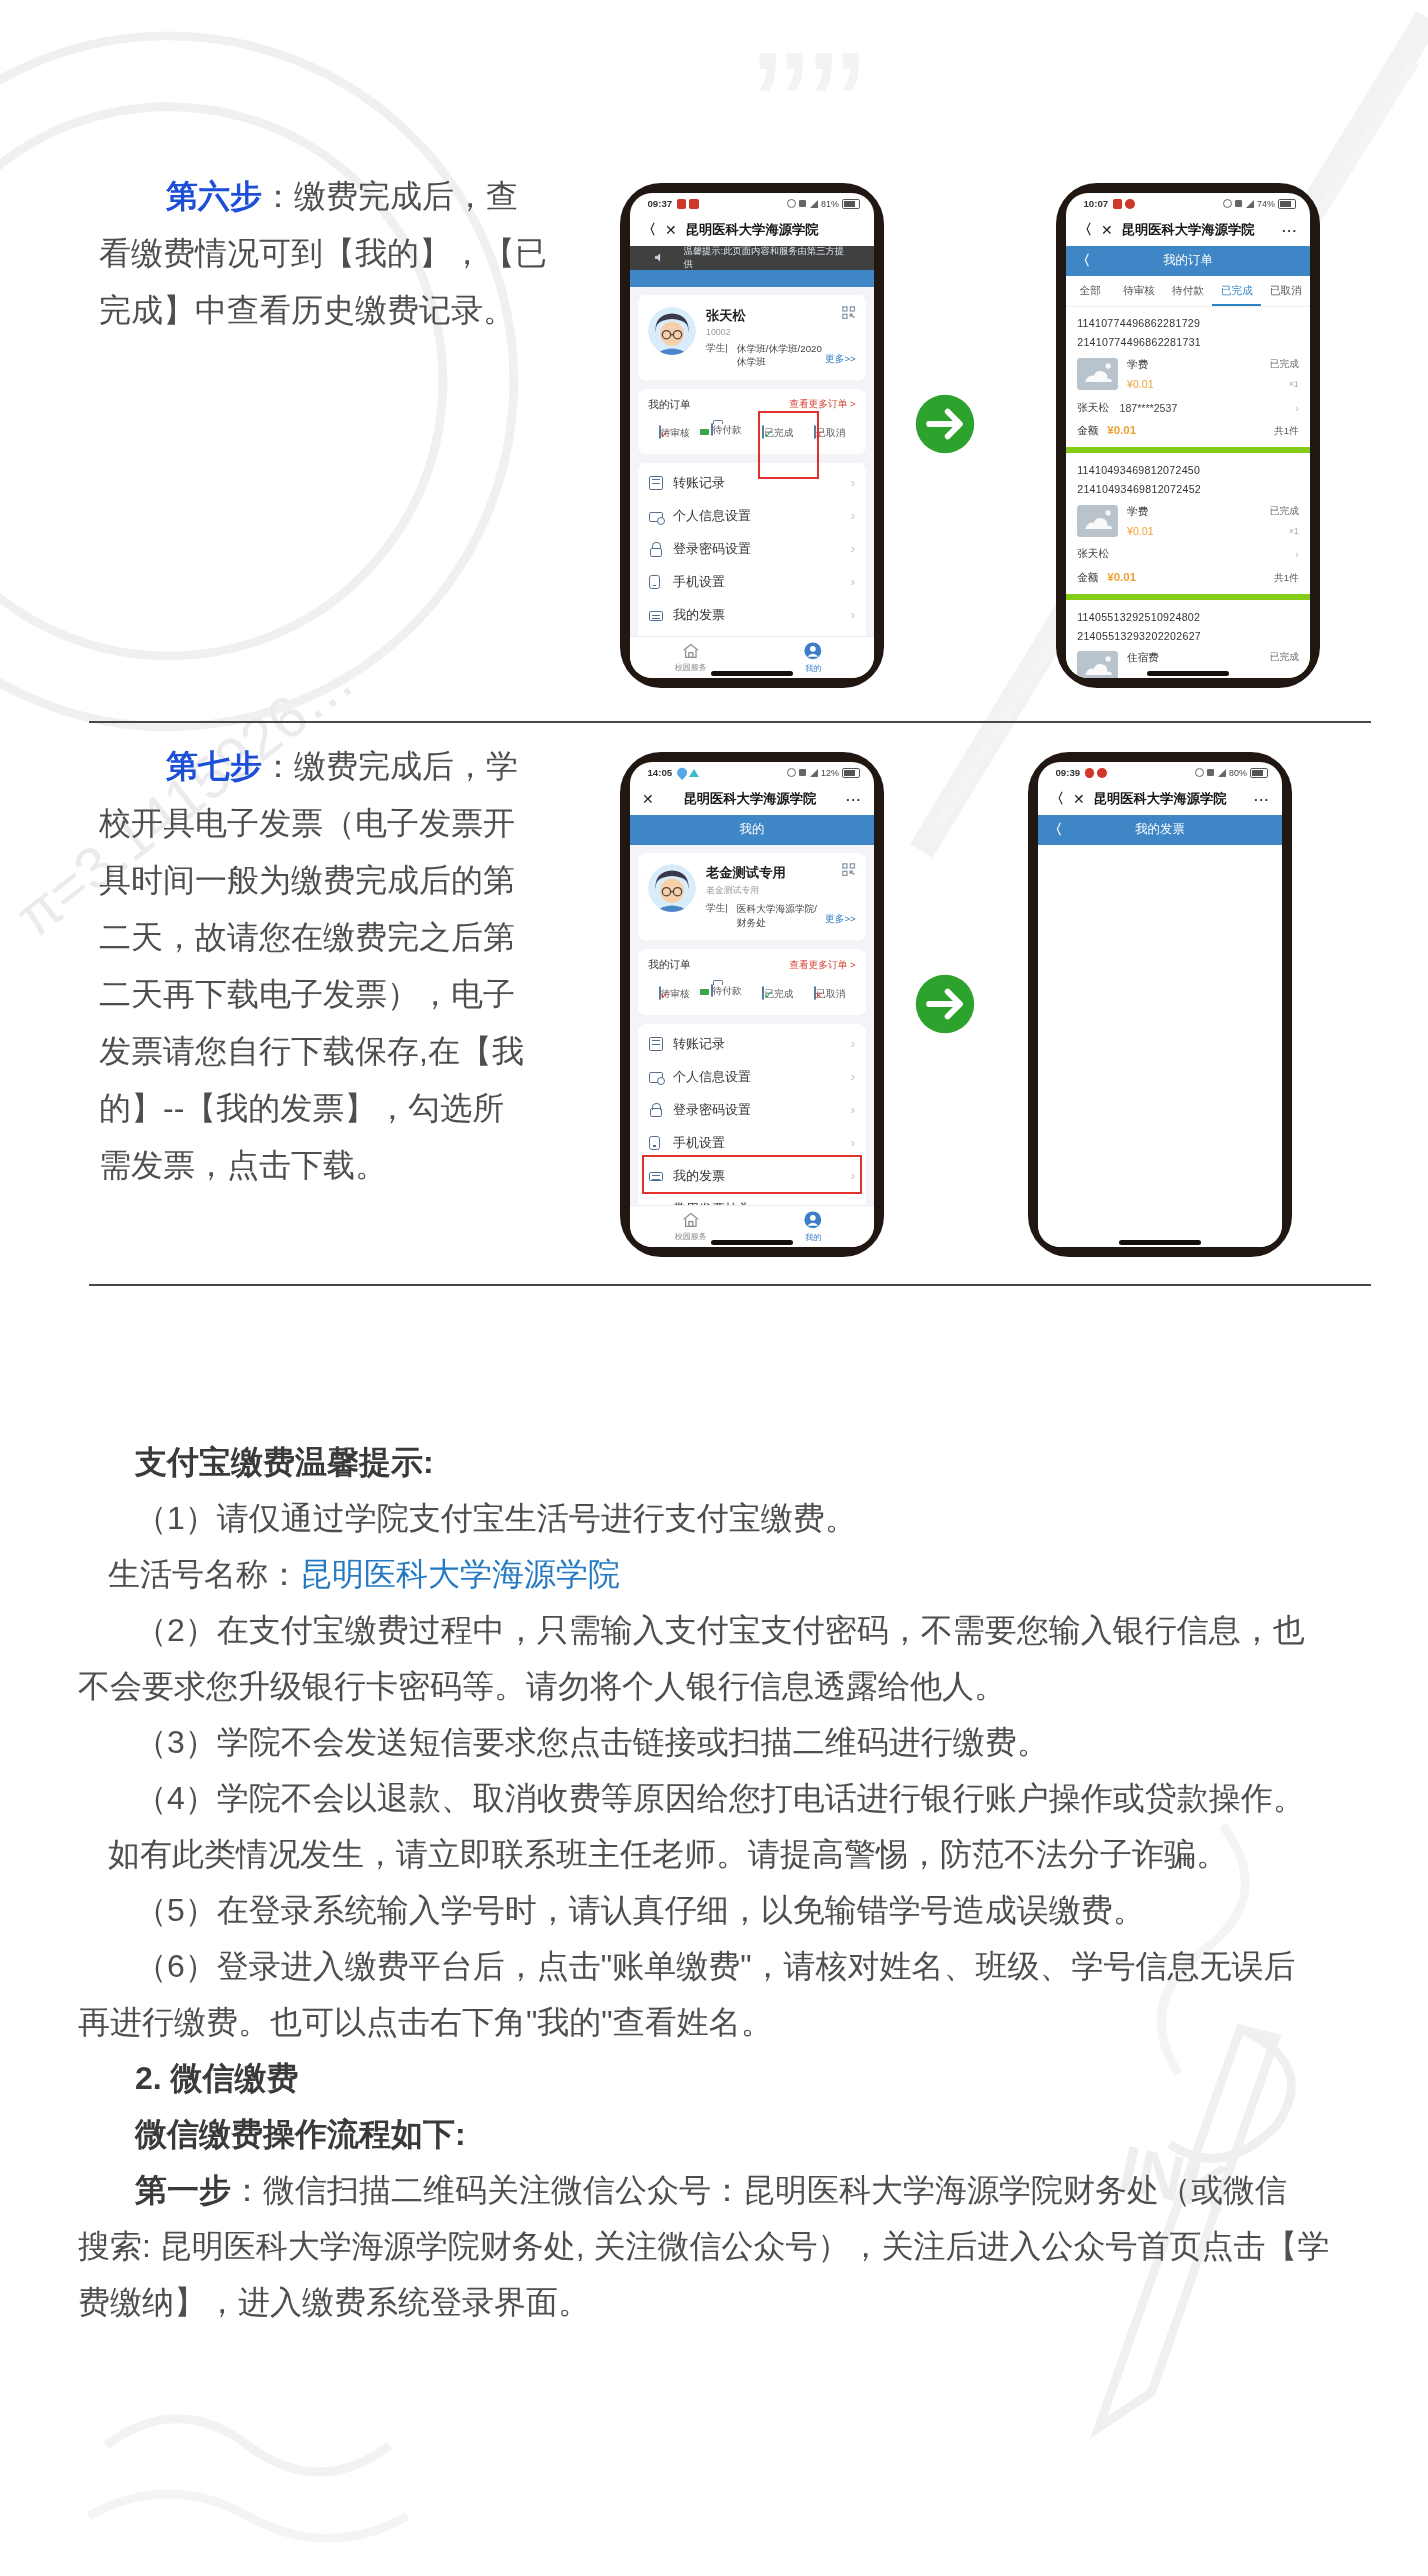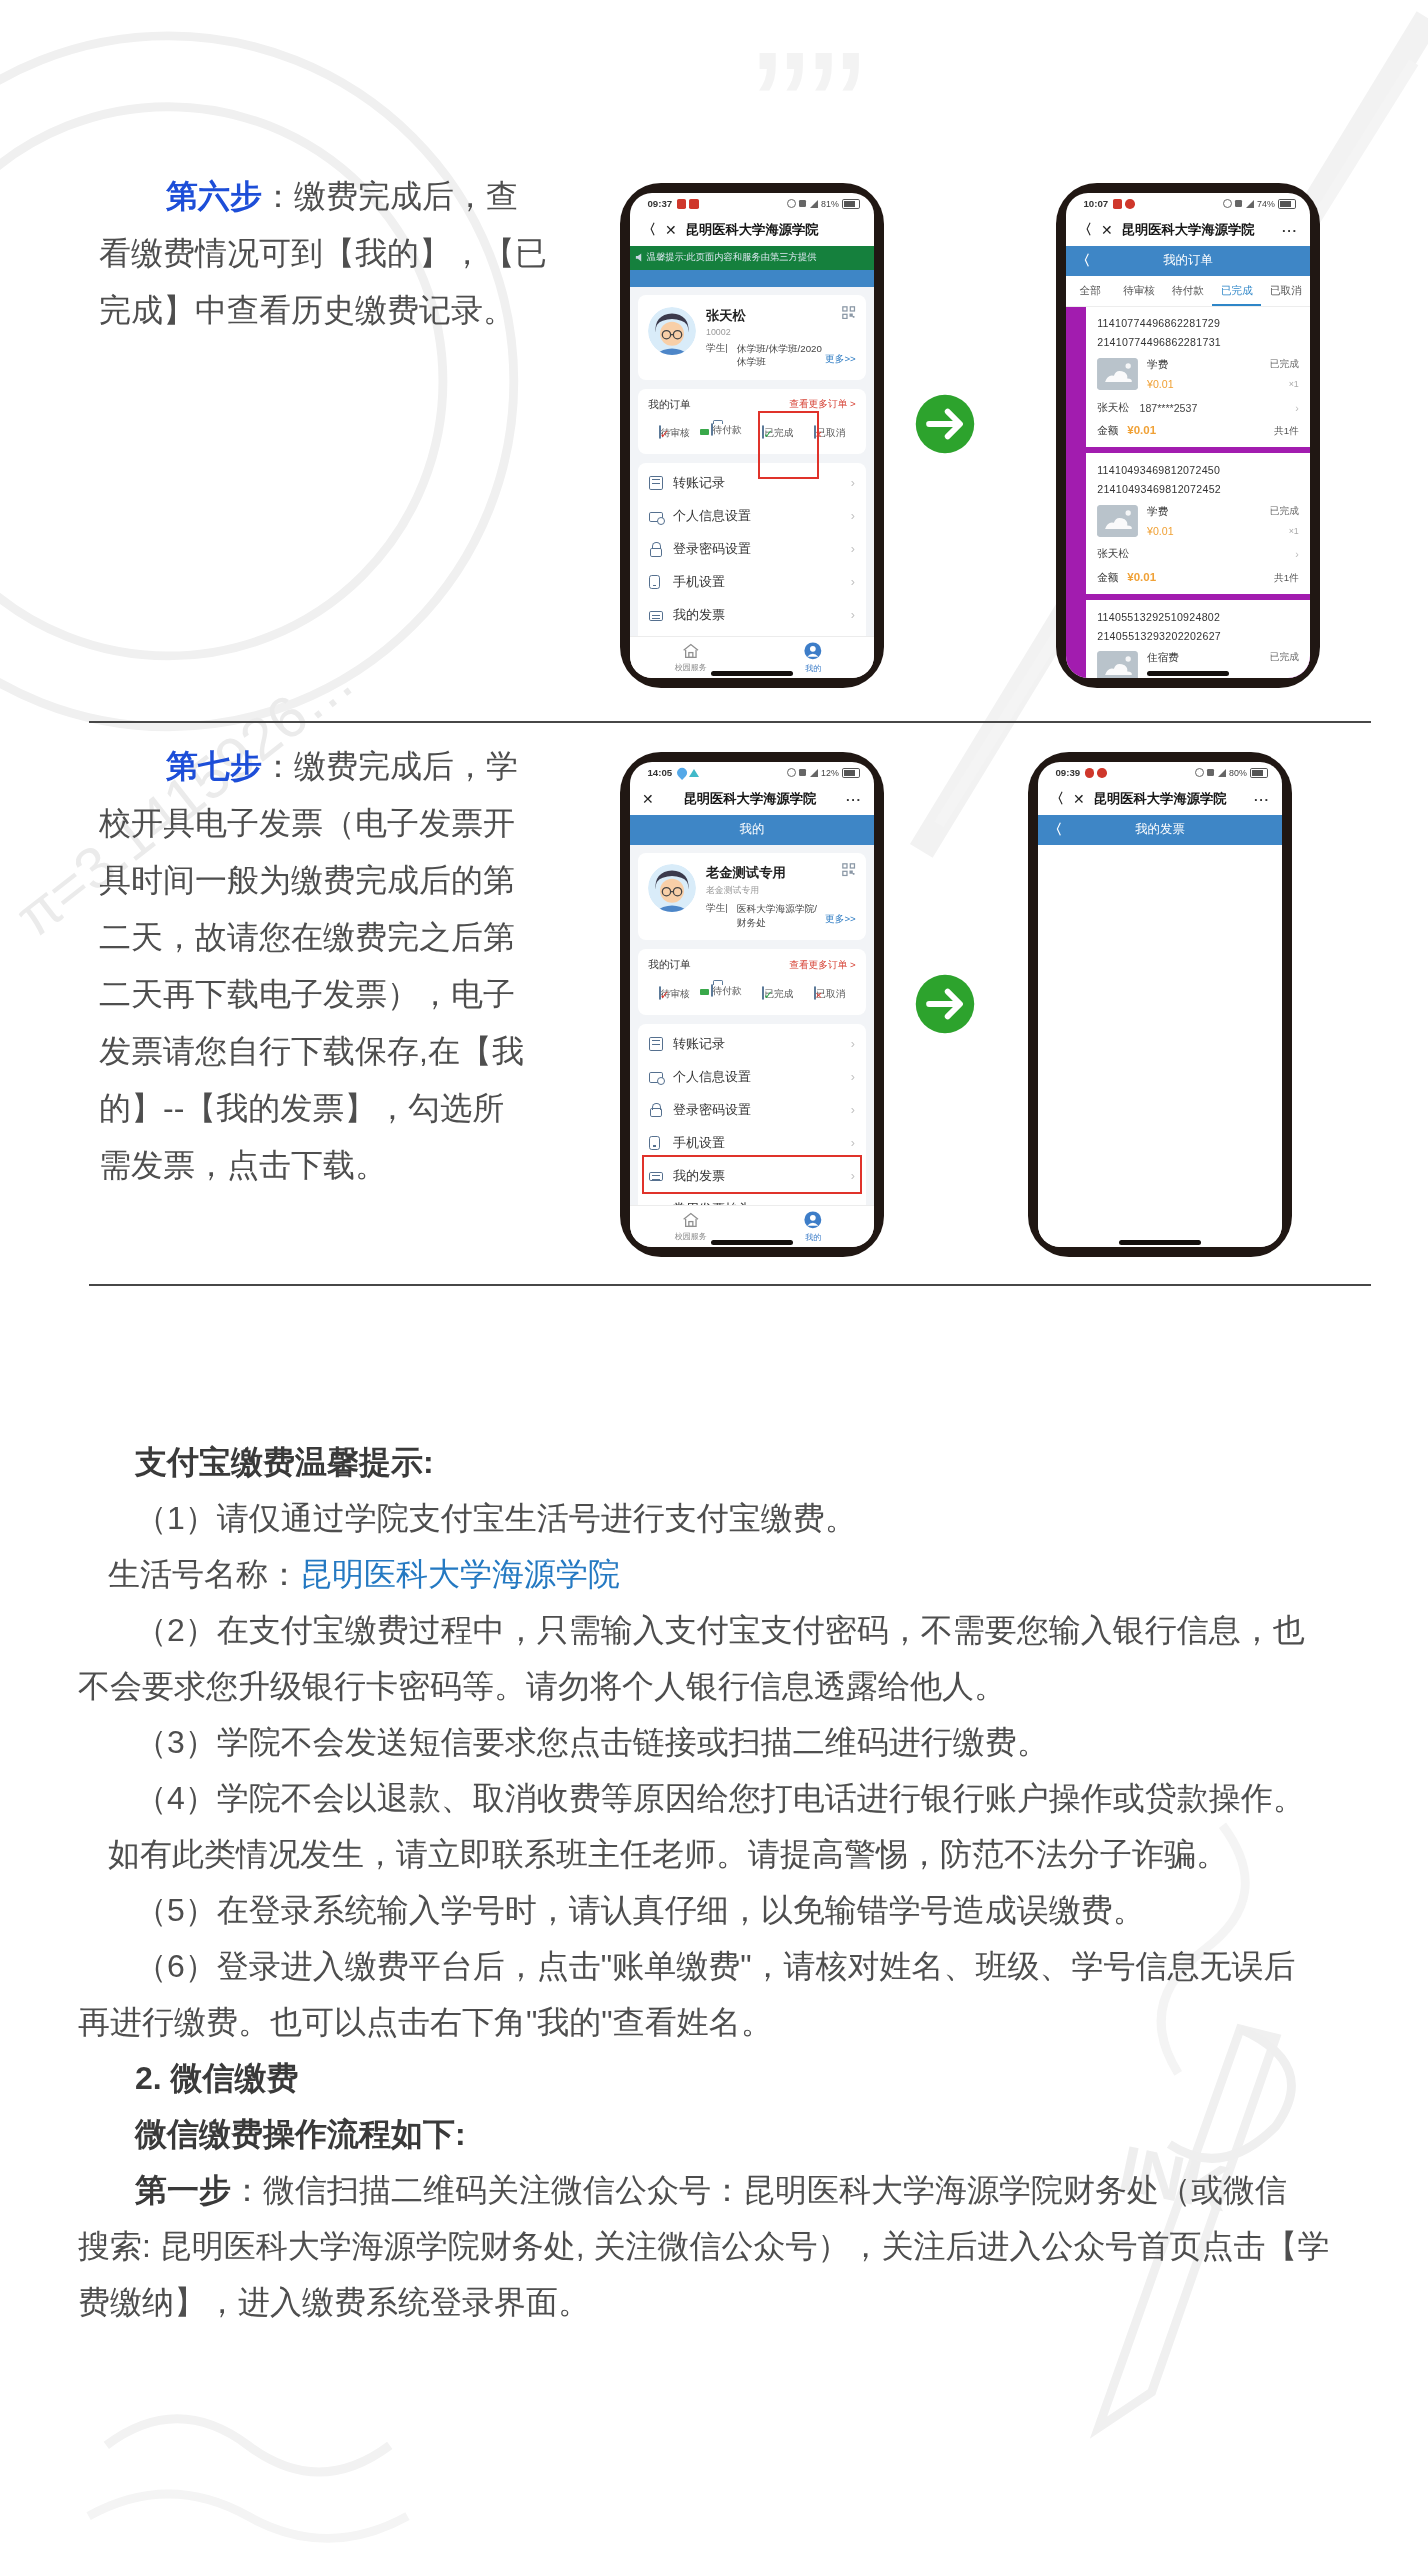--- a/index.html
+++ b/index.html
@@ -44,22 +44,22 @@
   .batt{width:16px;height:8px;border:0.9px solid #555;border-radius:1.8px;position:relative;}
   .batt::after{content:"";position:absolute;left:0.9px;top:0.9px;bottom:0.9px;width:65%;background:#555;}
   
   .navrow{height:31px;display:flex;align-items:center;padding:0 12.4px;font-size:13.3px;color:#161616;
           background:#fff;flex:none;gap:8.9px;}
   .navglyph{font-size:14px;color:#222;font-weight:bold;}
   .navtitle{font-weight:600;font-size:13.3px;}
   .navtitle.center{flex:1;text-align:center;}
   .navdots{margin-left:auto;color:#333;font-weight:bold;letter-spacing:0.9px;}
   
-  .notice{height:24px;background:#15803d;color:#dde6f0;font-size:9.3px;display:flex;
-          align-items:center;padding:0 5px;gap:3px;flex:none;}
+  .notice{height:24px;background:#404040;color:#dde6f0;font-size:9.3px;display:flex;
+          align-items:center;padding:0 24px;gap:21px;flex:none;}
   .bluestrip{height:17.7px;background:#3e86c6;flex:none;}
   .bluehdr{height:30px;background:#3e86c6;color:#fff;display:flex;align-items:center;
            justify-content:center;font-size:12.4px;position:relative;flex:none;}
   .bluehdr .bk{position:absolute;left:10.6px;font-size:14px;font-weight:bold;}
   
   .pbody{flex:1;background:#f2f4f7;padding:8px 8px 0;overflow:hidden;}
   .card{background:#fff;border-radius:8px;}
   
   .profile{display:flex;padding:11.5px 10.6px;gap:9.7px;position:relative;}
   .avatar{width:48px;height:48px;border-radius:50%;overflow:hidden;flex:none;}
@@ -108,21 +108,21 @@
       border-top:1.3px solid #55708f;border-bottom:1.3px solid #55708f;}
   
   .tabbar{height:41px;background:#fff;border-top:0.9px solid #ececec;display:flex;align-items:center;flex:none;}
   .tbitem{flex:1;text-align:center;font-size:8px;color:#8a8a8a;cursor:pointer;}
   .tbitem .tlabel{display:block;margin-top:0.9px;}
   .tbitem.active{color:#3d7dc8;}
   
   .tabs5{height:30px;background:#fff;display:flex;align-items:center;border-bottom:0.9px solid #ededed;flex:none;}
   .t5{flex:1;text-align:center;font-size:10.6px;color:#555;height:100%;line-height:28px;cursor:pointer;}
   .t5.active{color:#2e86c8;border-bottom:2.2px solid #2e86c8;box-sizing:border-box;}
-  .olist{flex:1;background:#a21caf;overflow:hidden;display:flex;flex-direction:column;gap:6.2px;padding-left:20px;}
+  .olist{flex:1;background:#84cc16;overflow:hidden;display:flex;flex-direction:column;gap:6.2px;}
   .ocard{background:#fff;padding:3.5px 11.5px 8.9px;}
   .ono{font-size:10.6px;color:#333;margin-top:7px;letter-spacing:0.3px;}
   .oitem{display:flex;margin-top:9.7px;gap:8.9px;}
   .othumb{flex:none;border-radius:2.7px;overflow:hidden;width:41px;height:32px;}
   .omid{flex:1;}
   .oname{font-size:10.6px;color:#333;}
   .oprice{font-size:10.6px;color:#f0a136;margin-top:6.2px;}
   .oright{text-align:right;font-size:9.7px;color:#666;}
   .oqty{color:#aaa;font-size:8.9px;margin-top:8px;}
   .opayer{display:flex;font-size:10.6px;color:#444;margin-top:10.6px;align-items:center;}

